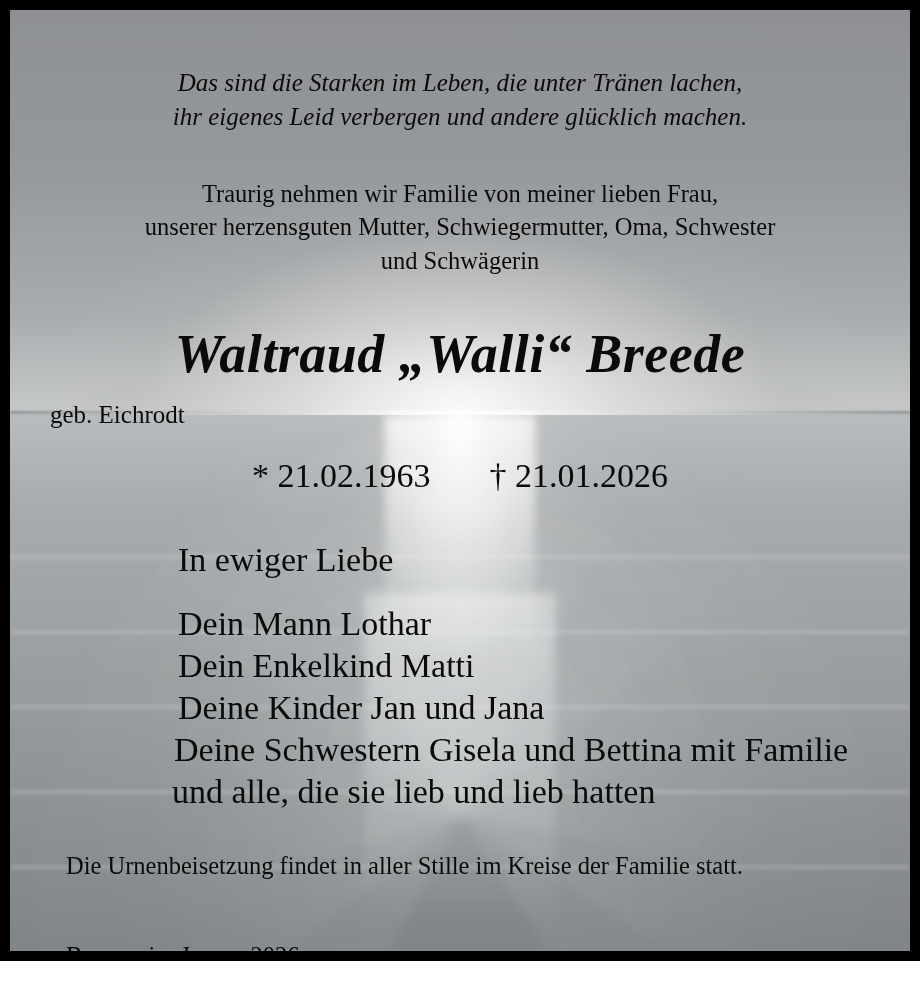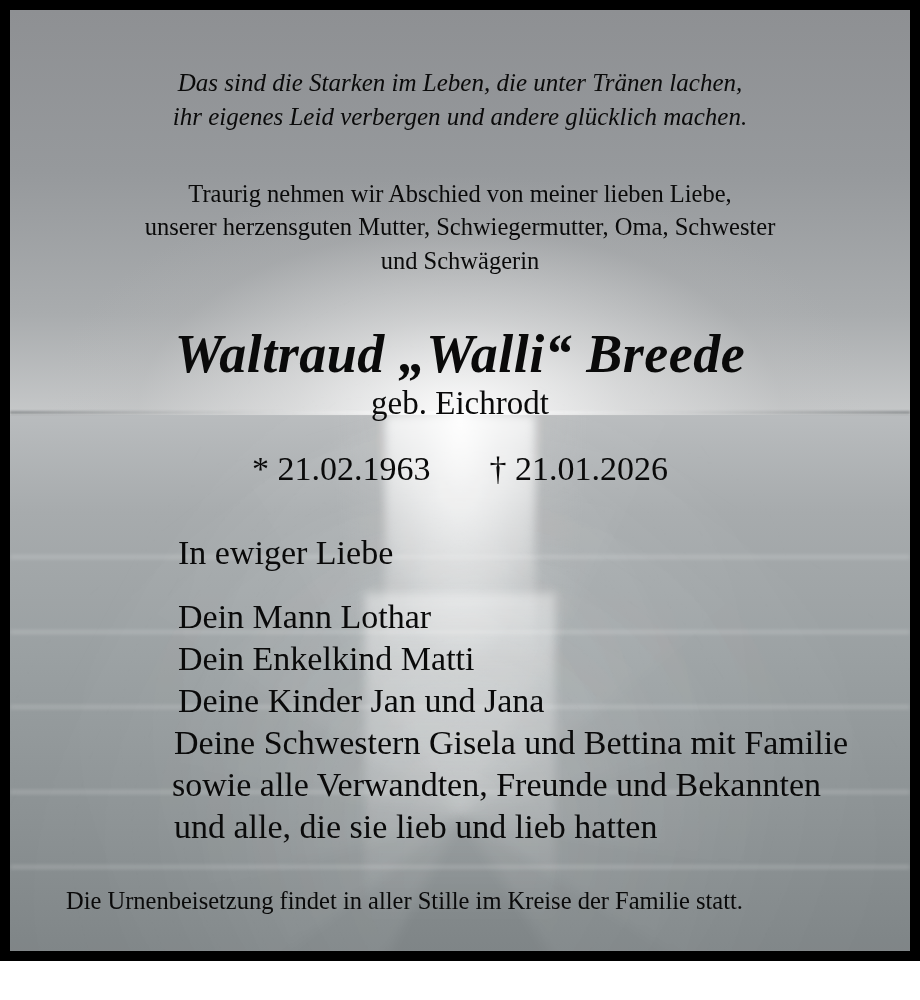--- a/index.html
+++ b/index.html
@@ -109,22 +109,23 @@
     text-align: center;
     font-weight: bold;
     font-style: italic;
     font-size: 54px;
     letter-spacing: .5px;
     margin-top: 46px;
     white-space: nowrap;
   }
 
   .maiden {
-    text-align: center;
-    font-size: 33px;
+    text-align: left;
+    font-size: 25px;
+    margin-top: 16px;
   }
 
   .dates {
     text-align: center;
     font-size: 34px;
     margin-top: 28px;
   }
   .dates .gap { display: inline-block; width: 42px; }
 
   .tribute {
@@ -172,21 +173,21 @@
   </div>
 
   <div class="content">
 
     <div class="verse">
       <div>Das sind die Starken im Leben, die unter Tränen lachen,</div>
       <div>ihr eigenes Leid verbergen und andere glücklich machen.</div>
     </div>
 
     <div class="intro">
-      <div>Traurig nehmen wir Abschied von meiner lieben Liebe,</div>
+      <div>Traurig nehmen wir Familie von meiner lieben Frau,</div>
       <div>unserer herzensguten Mutter, Schwiegermutter, Oma, Schwester</div>
       <div>und Schwägerin</div>
     </div>
 
     <div class="name">Waltraud „Walli“ Breede</div>
 
     <div class="maiden">geb. Eichrodt</div>
 
     <div class="dates">
       <span>* 21.02.1963</span>
@@ -194,21 +195,20 @@
       <span>† 21.01.2026</span>
     </div>
 
     <div class="tribute">
       <div class="lead">In ewiger Liebe</div>
       <div class="family-list">
         <div>Dein Mann Lothar</div>
         <div>Dein Enkelkind Matti</div>
         <div>Deine Kinder Jan und Jana</div>
         <div>Deine Schwestern Gisela und Bettina mit Familie</div>
-        <div>sowie alle Verwandten, Freunde und Bekannten</div>
         <div>und alle, die sie lieb und lieb hatten</div>
       </div>
     </div>
 
     <div class="footer">
       <div>Die Urnenbeisetzung  findet in aller Stille im Kreise der Familie statt.</div>
       <div class="place">Bergen, im Januar 2026</div>
     </div>
 
   </div>

